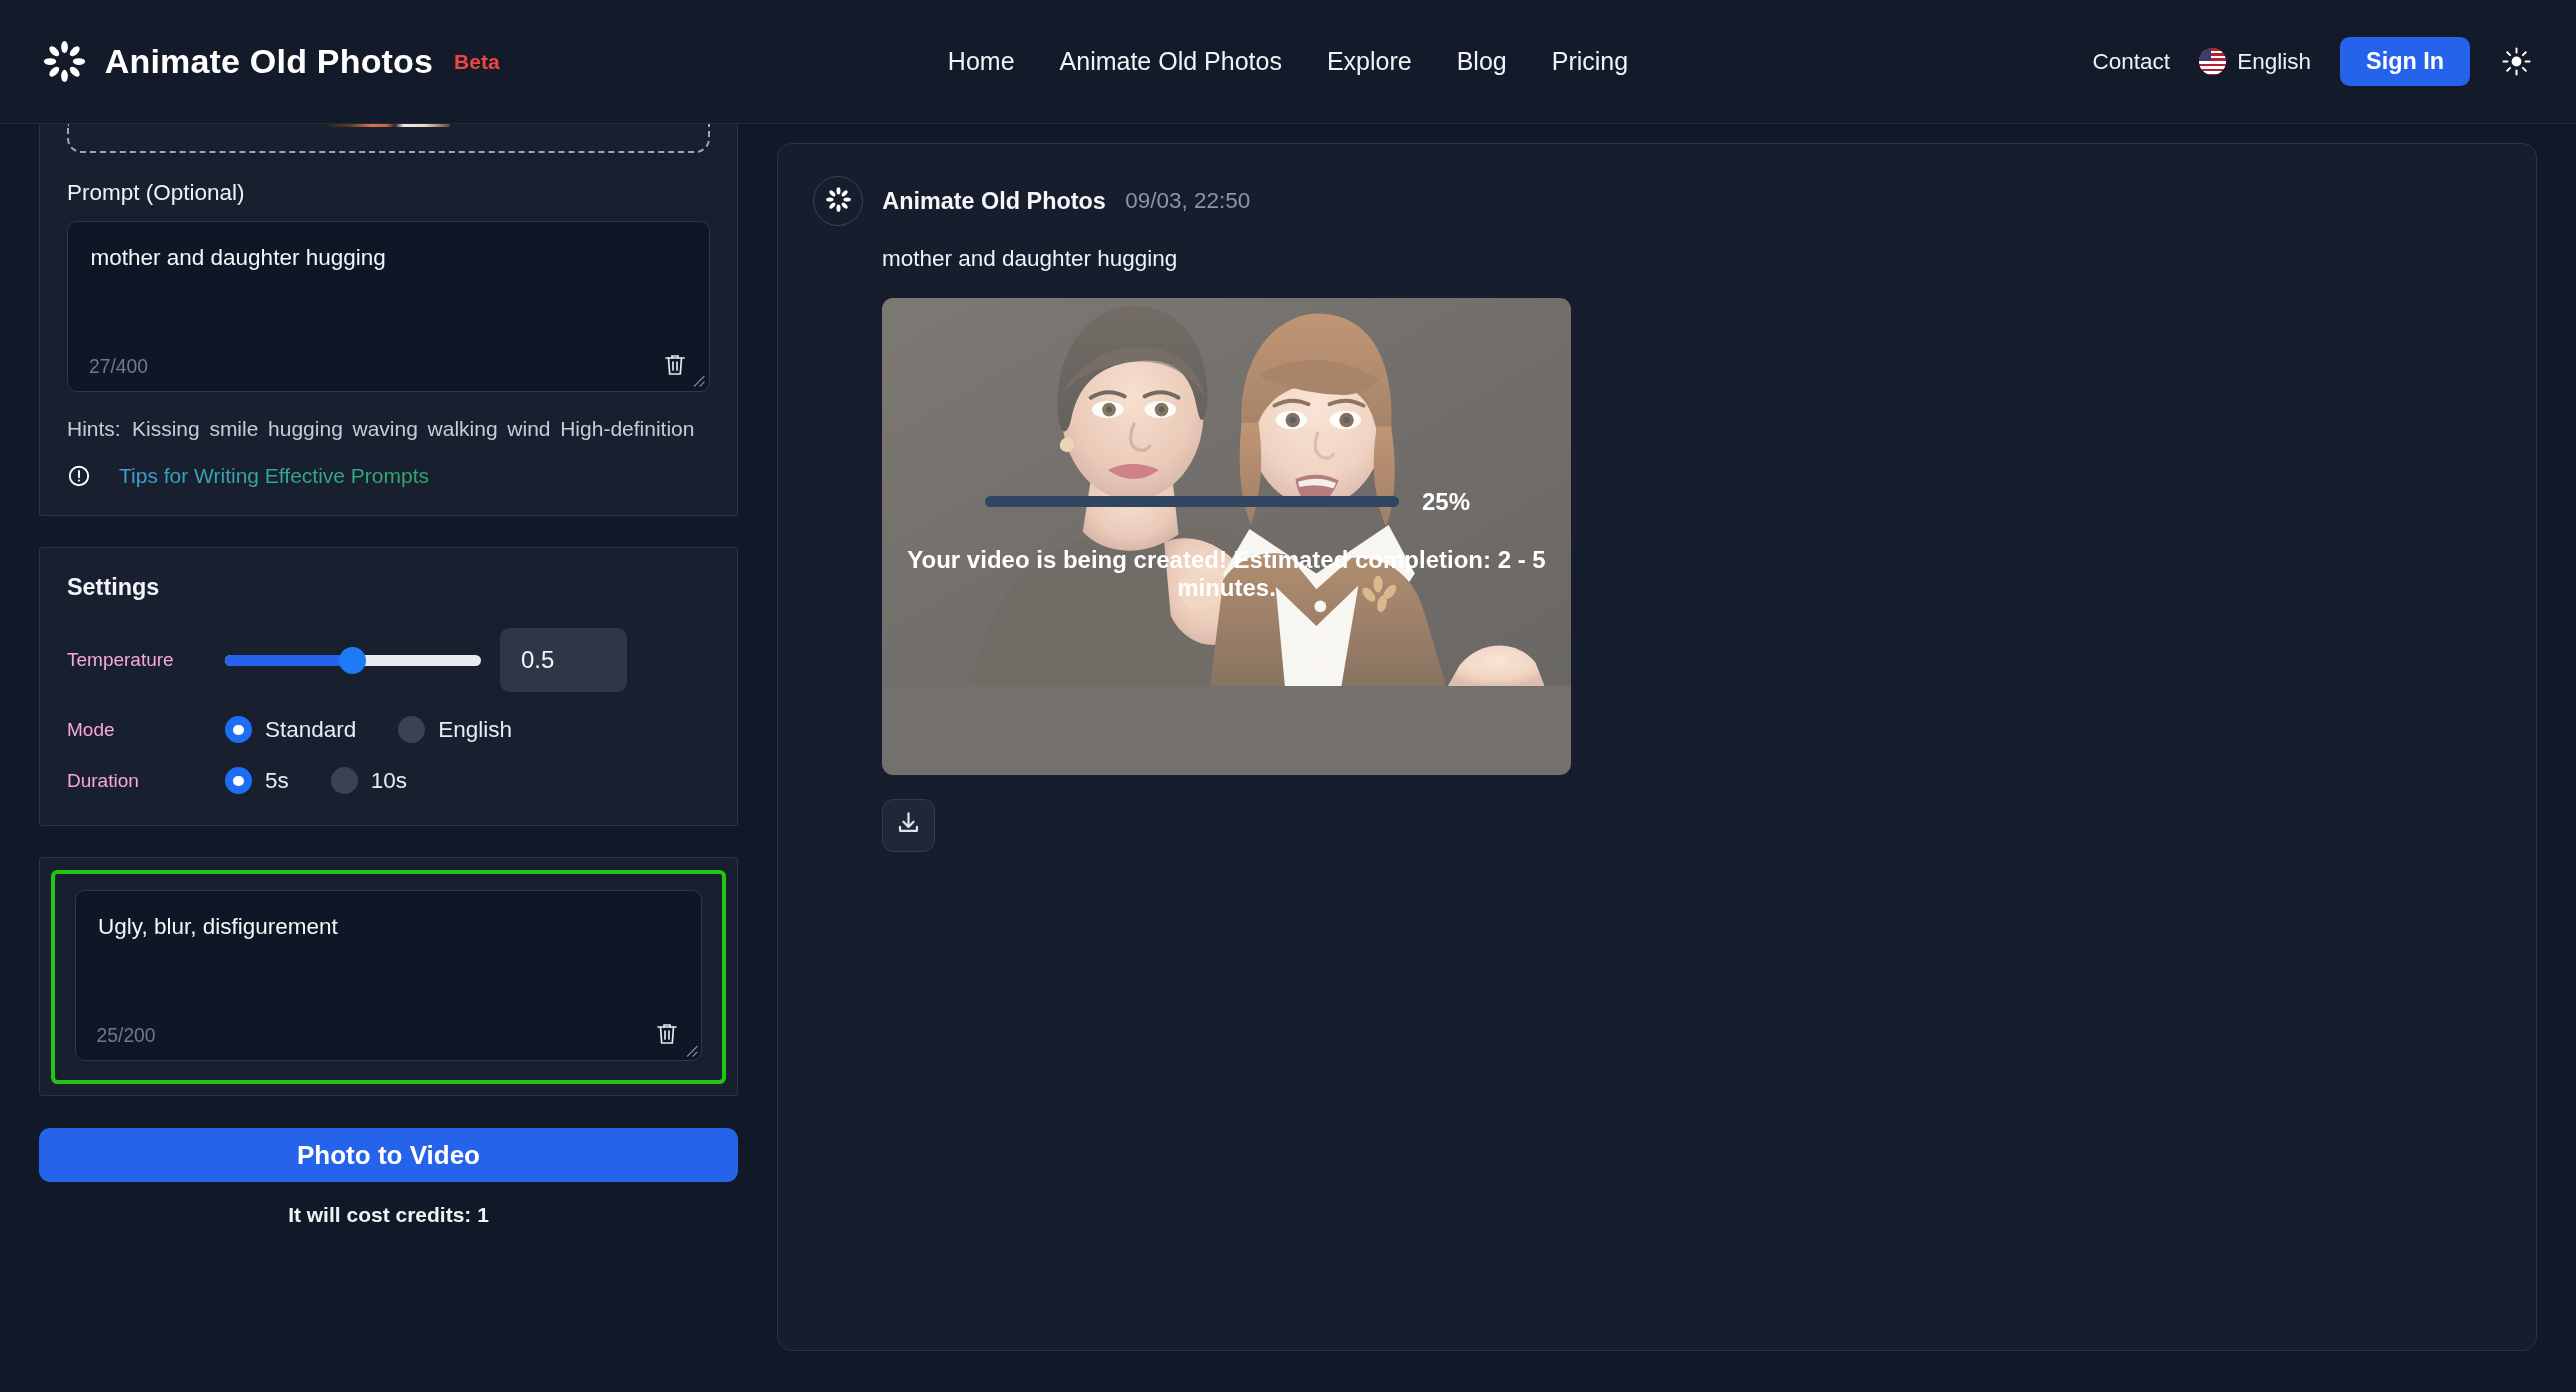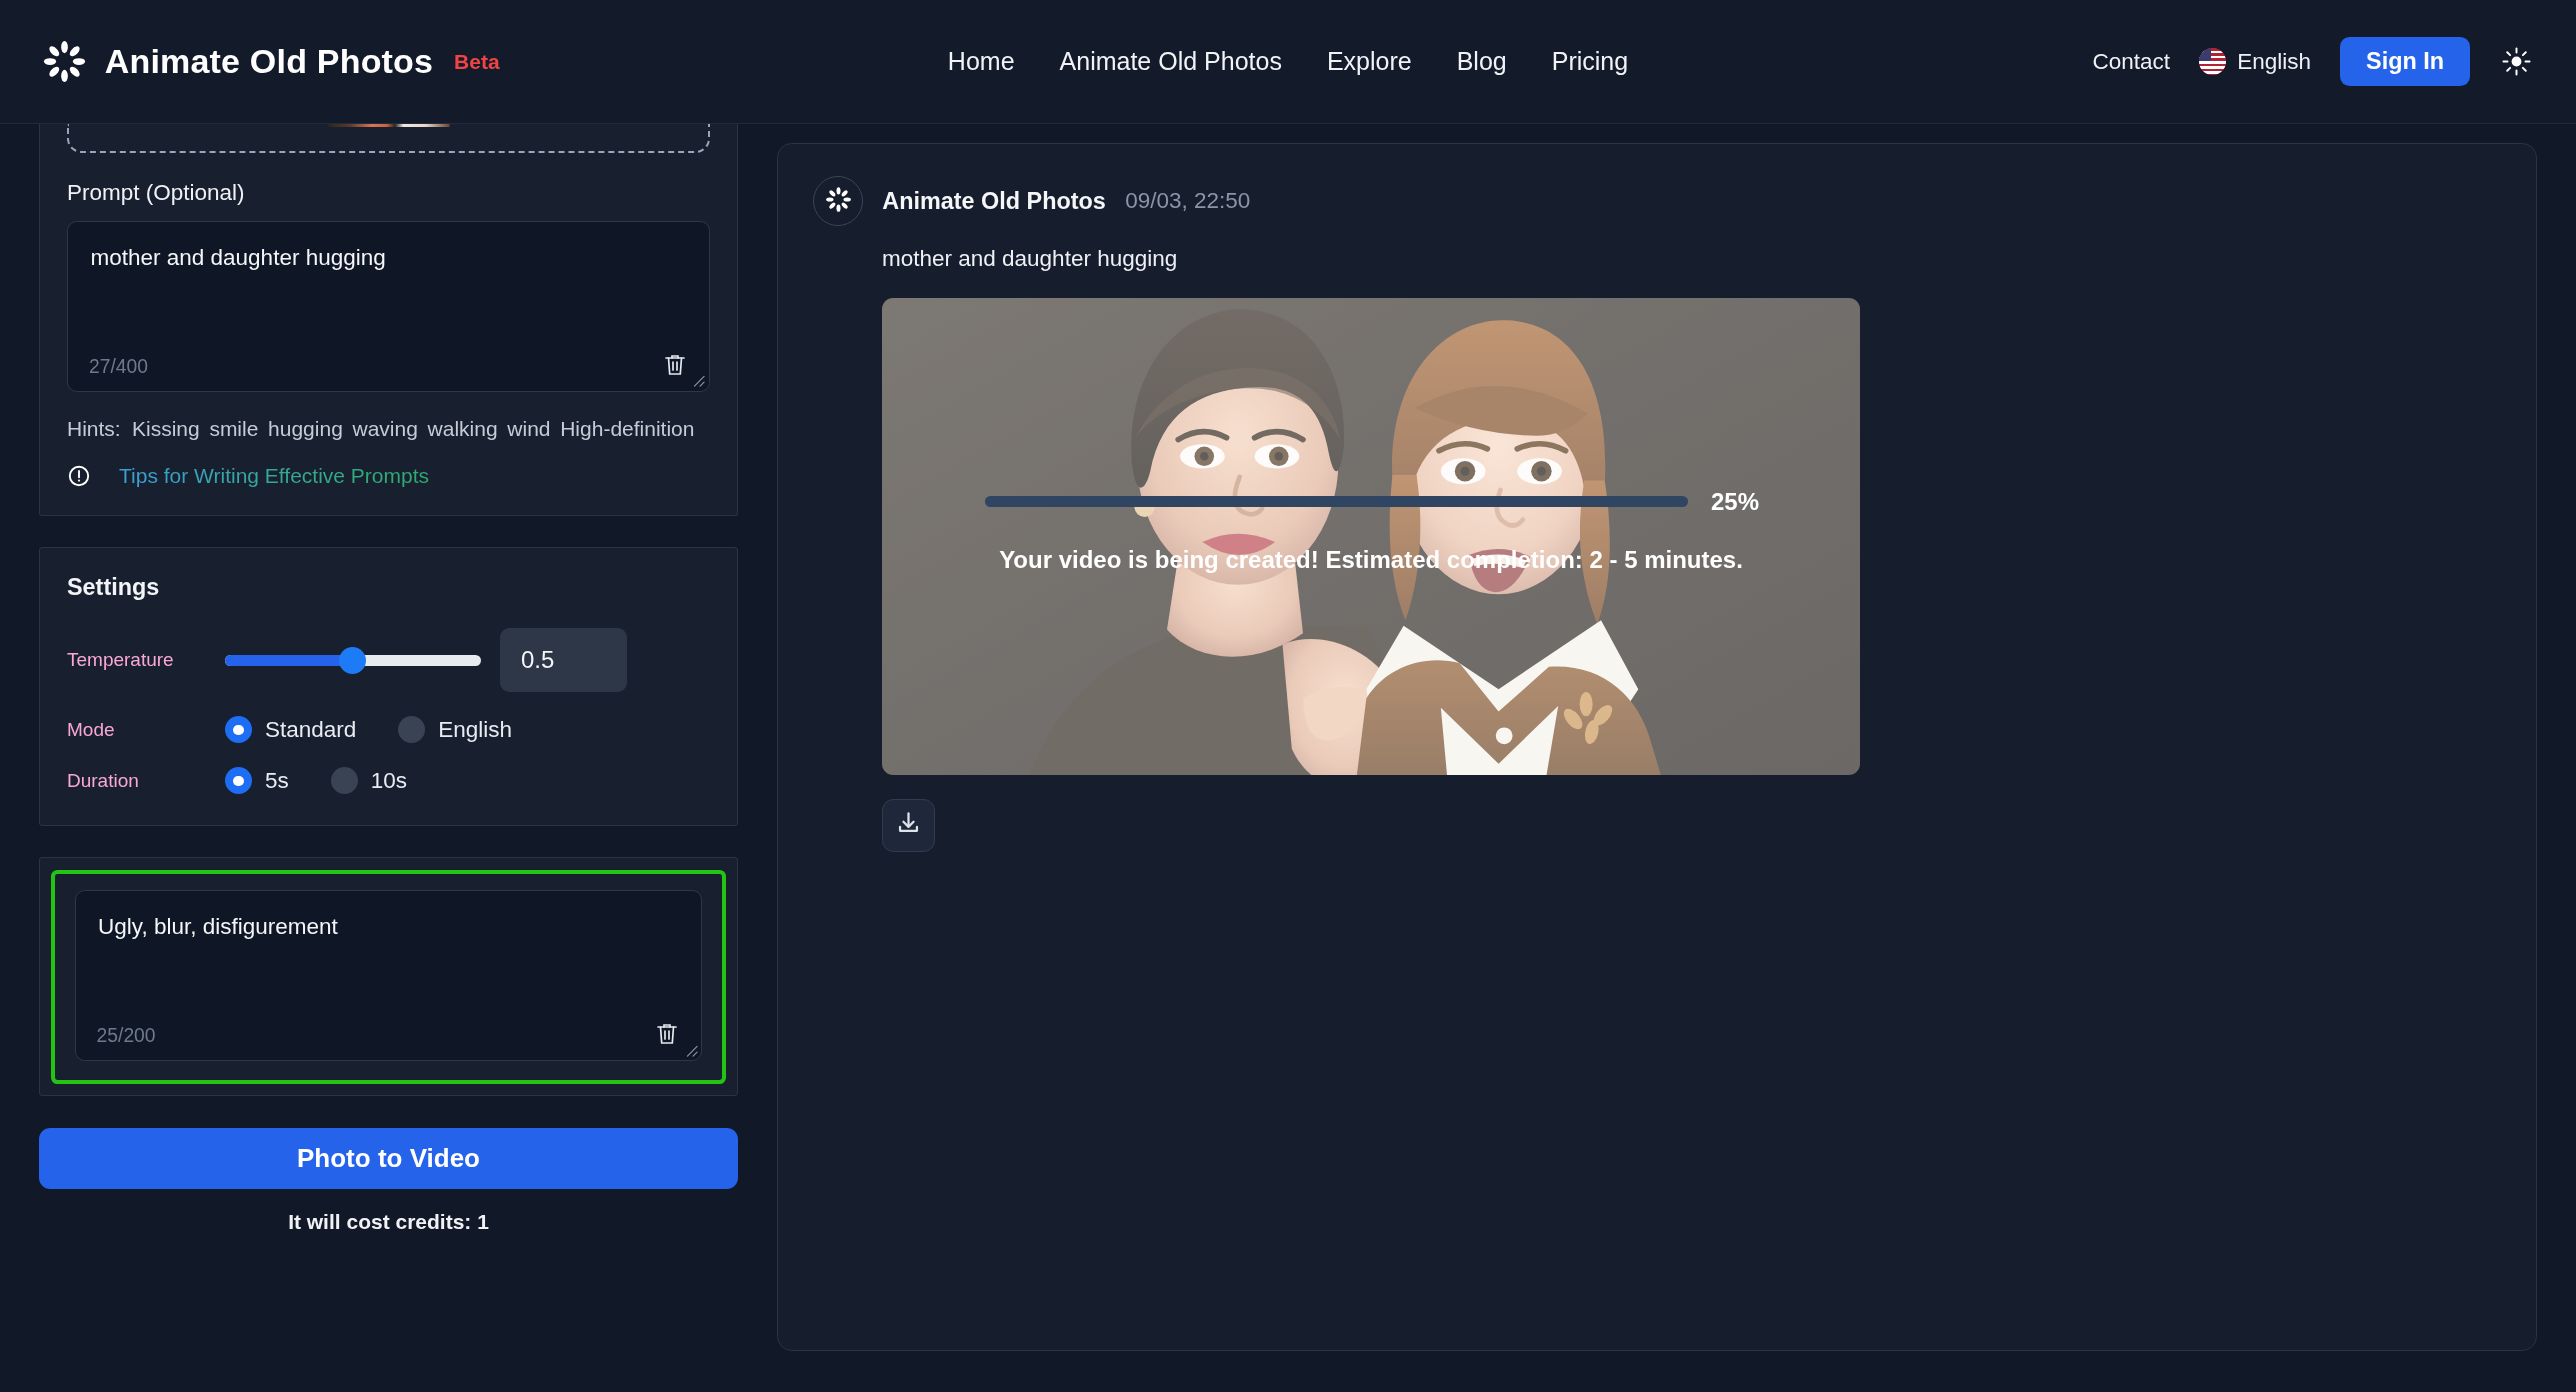--- a/index.html
+++ b/index.html
@@ -206,21 +206,21 @@
   .neg-inner {
     border: 4.8px solid #22c514;
     border-radius: 6.4px;
     padding: 16px 19.3px 19.3px 19.3px;
   }
   .neg-label { font-size: 22.5px; font-weight: bold; color: #f2f4f7; margin-bottom: 14.5px; }
 
   
   .submit-btn {
     margin-top: 32px;
-    width: 100%; height: 61px;
+    width: 100%; height: 54px;
     background: #2563eb; border: none; border-radius: 11.3px;
     color: #ffffff; font-size: 26px; font-weight: bold; cursor: pointer;
     display: flex; align-items: center; justify-content: center;
   }
   .credits {
     margin-top: 21px; text-align: center;
     font-size: 21px; font-weight: bold; color: #f0f2f5;
   }
 
   
@@ -243,21 +243,21 @@
     display: flex; align-items: center; justify-content: center;
     flex: 0 0 auto;
   }
   .msg-author { font-size: 23.4px; font-weight: bold; color: #f4f6f8; }
   .msg-time { font-size: 22.5px; color: #8b95a5; }
   .msg-body { margin-left: 69px; }
   .msg-prompt { font-size: 22.5px; color: #eef1f5; margin-top: 19.3px; }
 
   .media {
     margin-top: 26px;
-    width: 978px; height: 477px;
+    width: 689px; height: 477px;
     border-radius: 11.3px;
     overflow: hidden;
     position: relative;
     background: #2b2622;
   }
   .media-photo { position: absolute; inset: 0; }
   .overlay-dim {
     position: absolute; inset: 0;
     background: rgba(255,255,255,0.34);
   }

